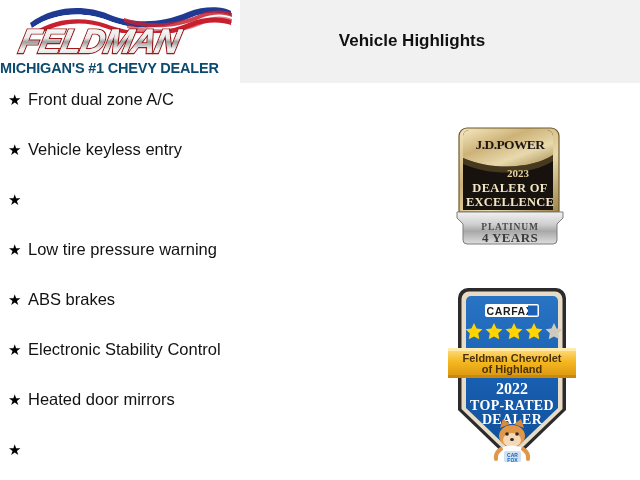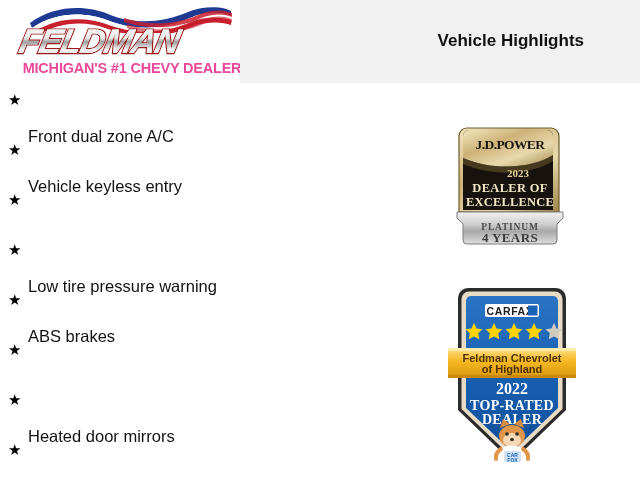--- a/index.html
+++ b/index.html
@@ -49,36 +49,34 @@
     width: 224px;
     height: 40px;
   }
   .wordmark svg { display:block; }
 
   .dealer-tag {
     position: absolute;
     left: 0;
     top: 60px;
     width: 240px;
-    text-align: center;
     font-size: 14.5px;
     font-weight: bold;
     letter-spacing: -0.2px;
-    color: #ec4899;
+    color: #0c4a6e;
     font-family: "Liberation Sans", sans-serif;
     white-space: nowrap;
-    margin-left: 12px;
   }
 
   .page-title {
     position: absolute;
     left: 240px;
     top: 31px;
     width: 344px;
-    text-align: right;
+    text-align: center;
     font-size: 17px;
     font-weight: bold;
     color: #111111;
   }
 
   
   .features {
     position: absolute;
     left: 8px;
     top: 88px;
@@ -99,21 +97,20 @@
     line-height: 22px;
     color: #000000;
     text-align: left;
     padding-top: 1px;
   }
   .feature-label {
     font-size: 16.5px;
     line-height: 22px;
     color: #121212;
     white-space: nowrap;
-    margin-top: 37px;
   }
 
   
   .badges {
     position: absolute;
     left: 440px;
     top: 110px;
     width: 150px;
     height: 360px;
   }
@@ -199,20 +196,21 @@
   <li class="feature-row">
     <span class="bullet-star">★</span>
     <span class="feature-label">Low tire pressure warning</span>
   </li>
   <li class="feature-row">
     <span class="bullet-star">★</span>
     <span class="feature-label">ABS brakes</span>
   </li>
   <li class="feature-row">
     <span class="bullet-star">★</span>
+    <span class="feature-label">Electronic Stability Control</span>
   </li>
   <li class="feature-row">
     <span class="bullet-star">★</span>
     <span class="feature-label">Heated door mirrors</span>
   </li>
   <li class="feature-row">
     <span class="bullet-star">★</span>
   </li>
 </ul>
 

